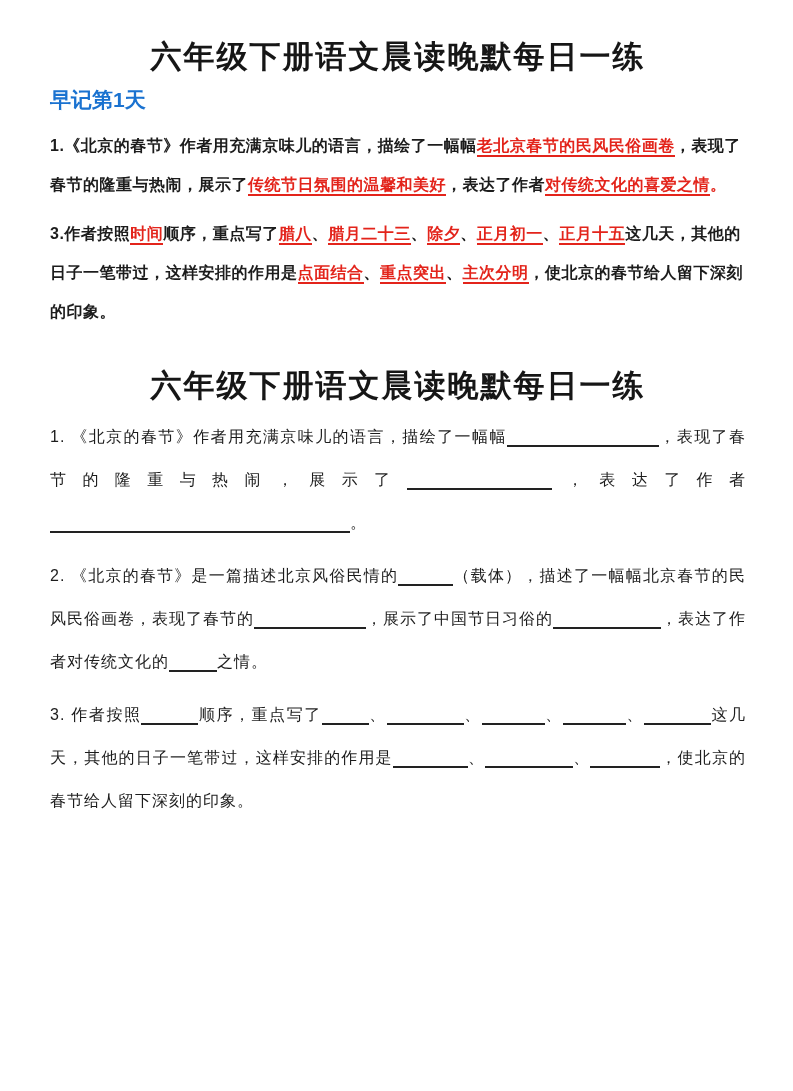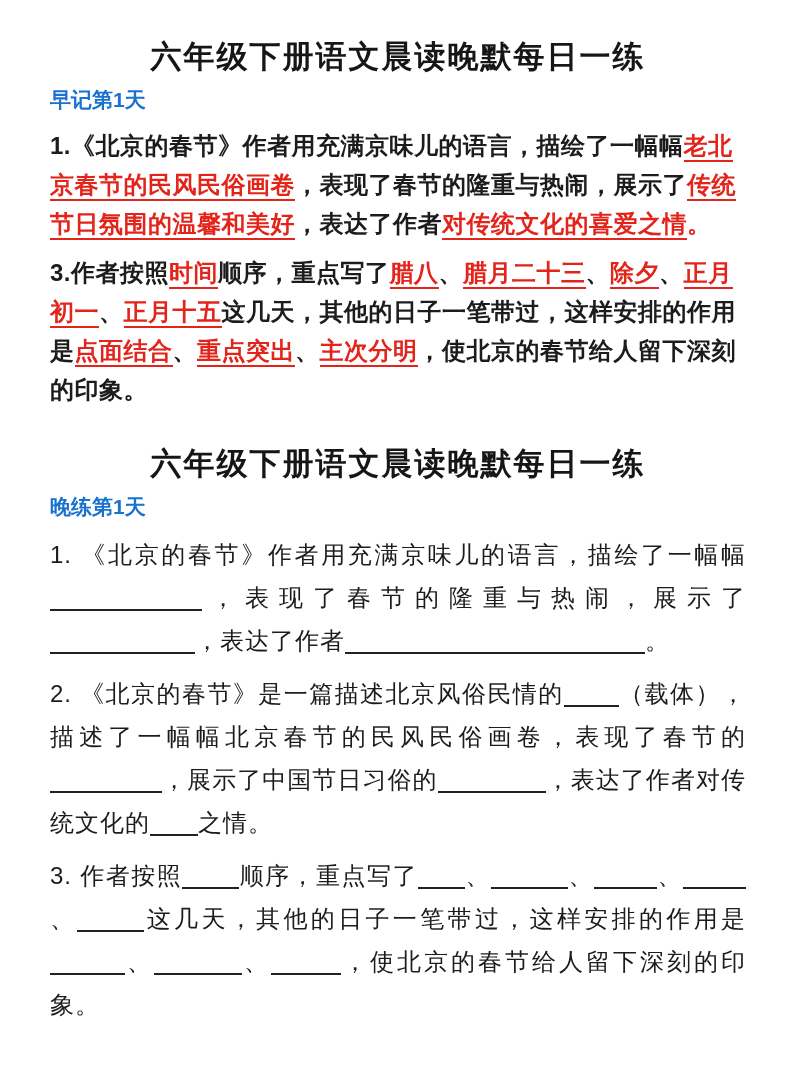--- a/index.html
+++ b/index.html
@@ -25,21 +25,21 @@
     color: #161616;
   }
   .subtitle {
     margin: 0 0 12px 0;
     text-align: left;
     font-size: 21px;
     font-weight: 700;
     color: var(--subtitle-color, #1a72d0);
   }
   .para {
-    font-size: 24px;
+    font-size: 16px;
     margin: 7px 0 10px 0;
     color: #1c1c1c;
   }
   .sec-morning .para {
     font-weight: 600;
     line-height: 39px;
     letter-spacing: 0.5px;
   }
   .sec-evening .para {
     font-weight: 400;
@@ -72,21 +72,20 @@
     <h1 class="title">六年级下册语文晨读晚默每日一练</h1>
     <h2 class="subtitle">早记第1天</h2>
     <div class="paras">
         <p class="para"><span class="plain">1.《北京的春节》作者用充满京味儿的语言，描绘了一幅幅</span><span class="answer">老北京春节的民风民俗画卷</span><span class="plain">，表现了春节的隆重与热闹，展示了</span><span class="answer">传统节日氛围的温馨和美好</span><span class="plain">，表达了作者</span><span class="answer">对传统文化的喜爱之情</span><span class="red-plain">。</span></p>
         <p class="para"><span class="plain">3.作者按照</span><span class="answer">时间</span><span class="plain">顺序，重点写了</span><span class="answer">腊八</span><span class="plain">、</span><span class="answer">腊月二十三</span><span class="plain">、</span><span class="answer">除夕</span><span class="plain">、</span><span class="answer">正月初一</span><span class="plain">、</span><span class="answer">正月十五</span><span class="plain">这几天，其他的日子一笔带过，这样安排的作用是</span><span class="answer">点面结合</span><span class="plain">、</span><span class="answer">重点突出</span><span class="plain">、</span><span class="answer">主次分明</span><span class="plain">，使北京的春节给人留下深刻的印象。</span></p>
       </div>
   </section>
 
   <section class="section sec-evening">
     <h1 class="title">六年级下册语文晨读晚默每日一练</h1>
-    <h2 class="subtitle">晚练第1天</h2>
     <div class="paras">
         <p class="para"><span class="plain">1. 《北京的春节》作者用充满京味儿的语言，描绘了一幅幅</span><span class="blank" style="width: 152px;"></span><span class="plain">，表现了春节的隆重与热闹，展示了</span><span class="blank" style="width: 145px;"></span><span class="plain">，表达了作者</span><span class="blank" style="width: 300px;"></span><span class="plain">。</span></p>
         <p class="para"><span class="plain">2. 《北京的春节》是一篇描述北京风俗民情的</span><span class="blank" style="width: 55px;"></span><span class="plain">（载体），描述了一幅幅北京春节的民风民俗画卷，表现了春节的</span><span class="blank" style="width: 112px;"></span><span class="plain">，展示了中国节日习俗的</span><span class="blank" style="width: 108px;"></span><span class="plain">，表达了作者对传统文化的</span><span class="blank" style="width: 48px;"></span><span class="plain">之情。</span></p>
         <p class="para"><span class="plain">3. 作者按照</span><span class="blank" style="width: 57px;"></span><span class="plain">顺序，重点写了</span><span class="blank" style="width: 47px;"></span><span class="plain">、</span><span class="blank" style="width: 77px;"></span><span class="plain">、</span><span class="blank" style="width: 63px;"></span><span class="plain">、</span><span class="blank" style="width: 63px;"></span><span class="plain">、</span><span class="blank" style="width: 67px;"></span><span class="plain">这几天，其他的日子一笔带过，这样安排的作用是</span><span class="blank" style="width: 75px;"></span><span class="plain">、</span><span class="blank" style="width: 88px;"></span><span class="plain">、</span><span class="blank" style="width: 70px;"></span><span class="plain">，使北京的春节给人留下深刻的印象。</span></p>
       </div>
   </section>
 
 </div>
 
 </body></html>

